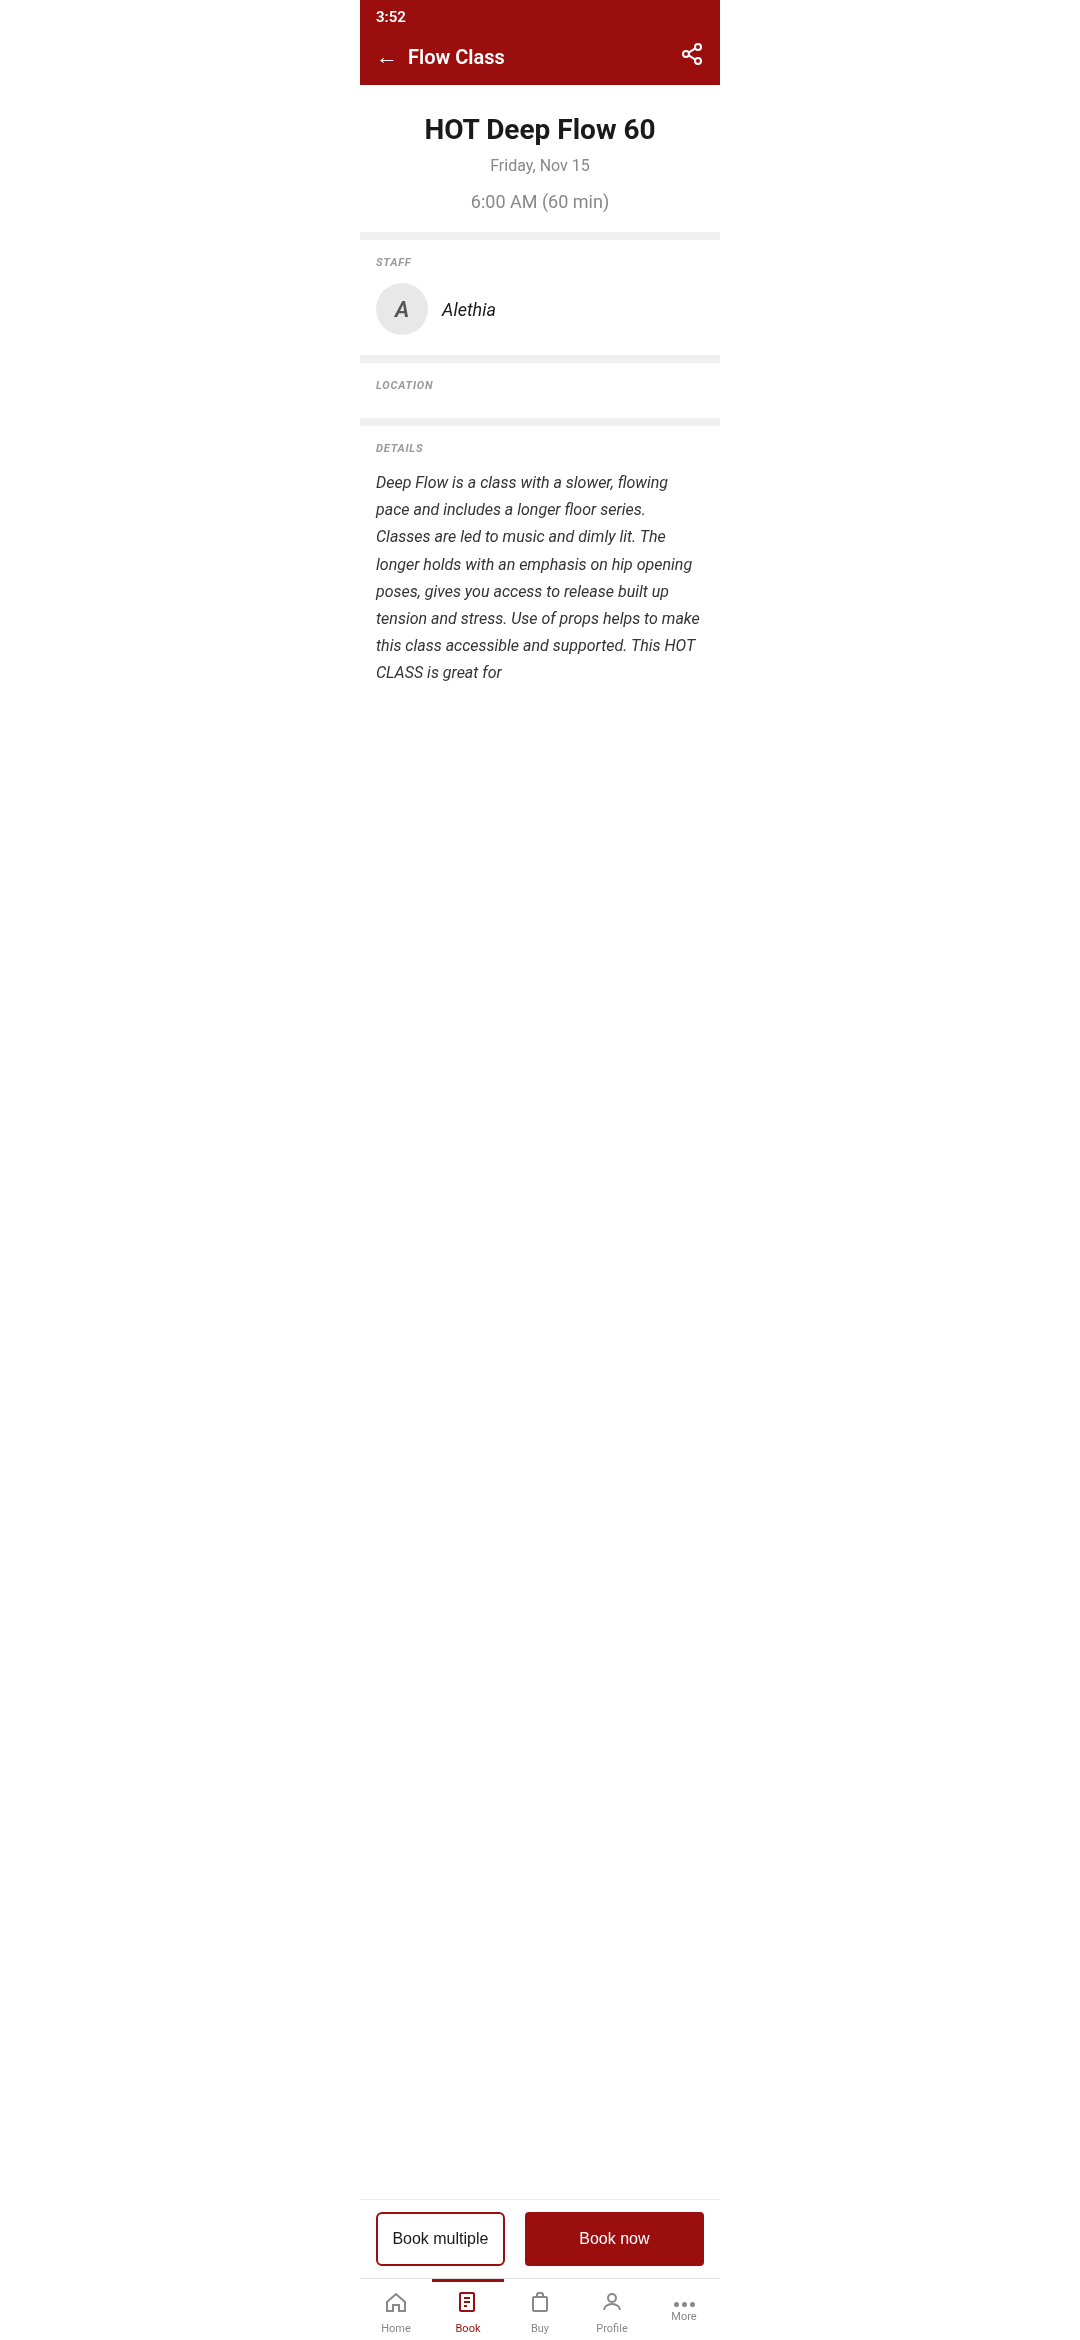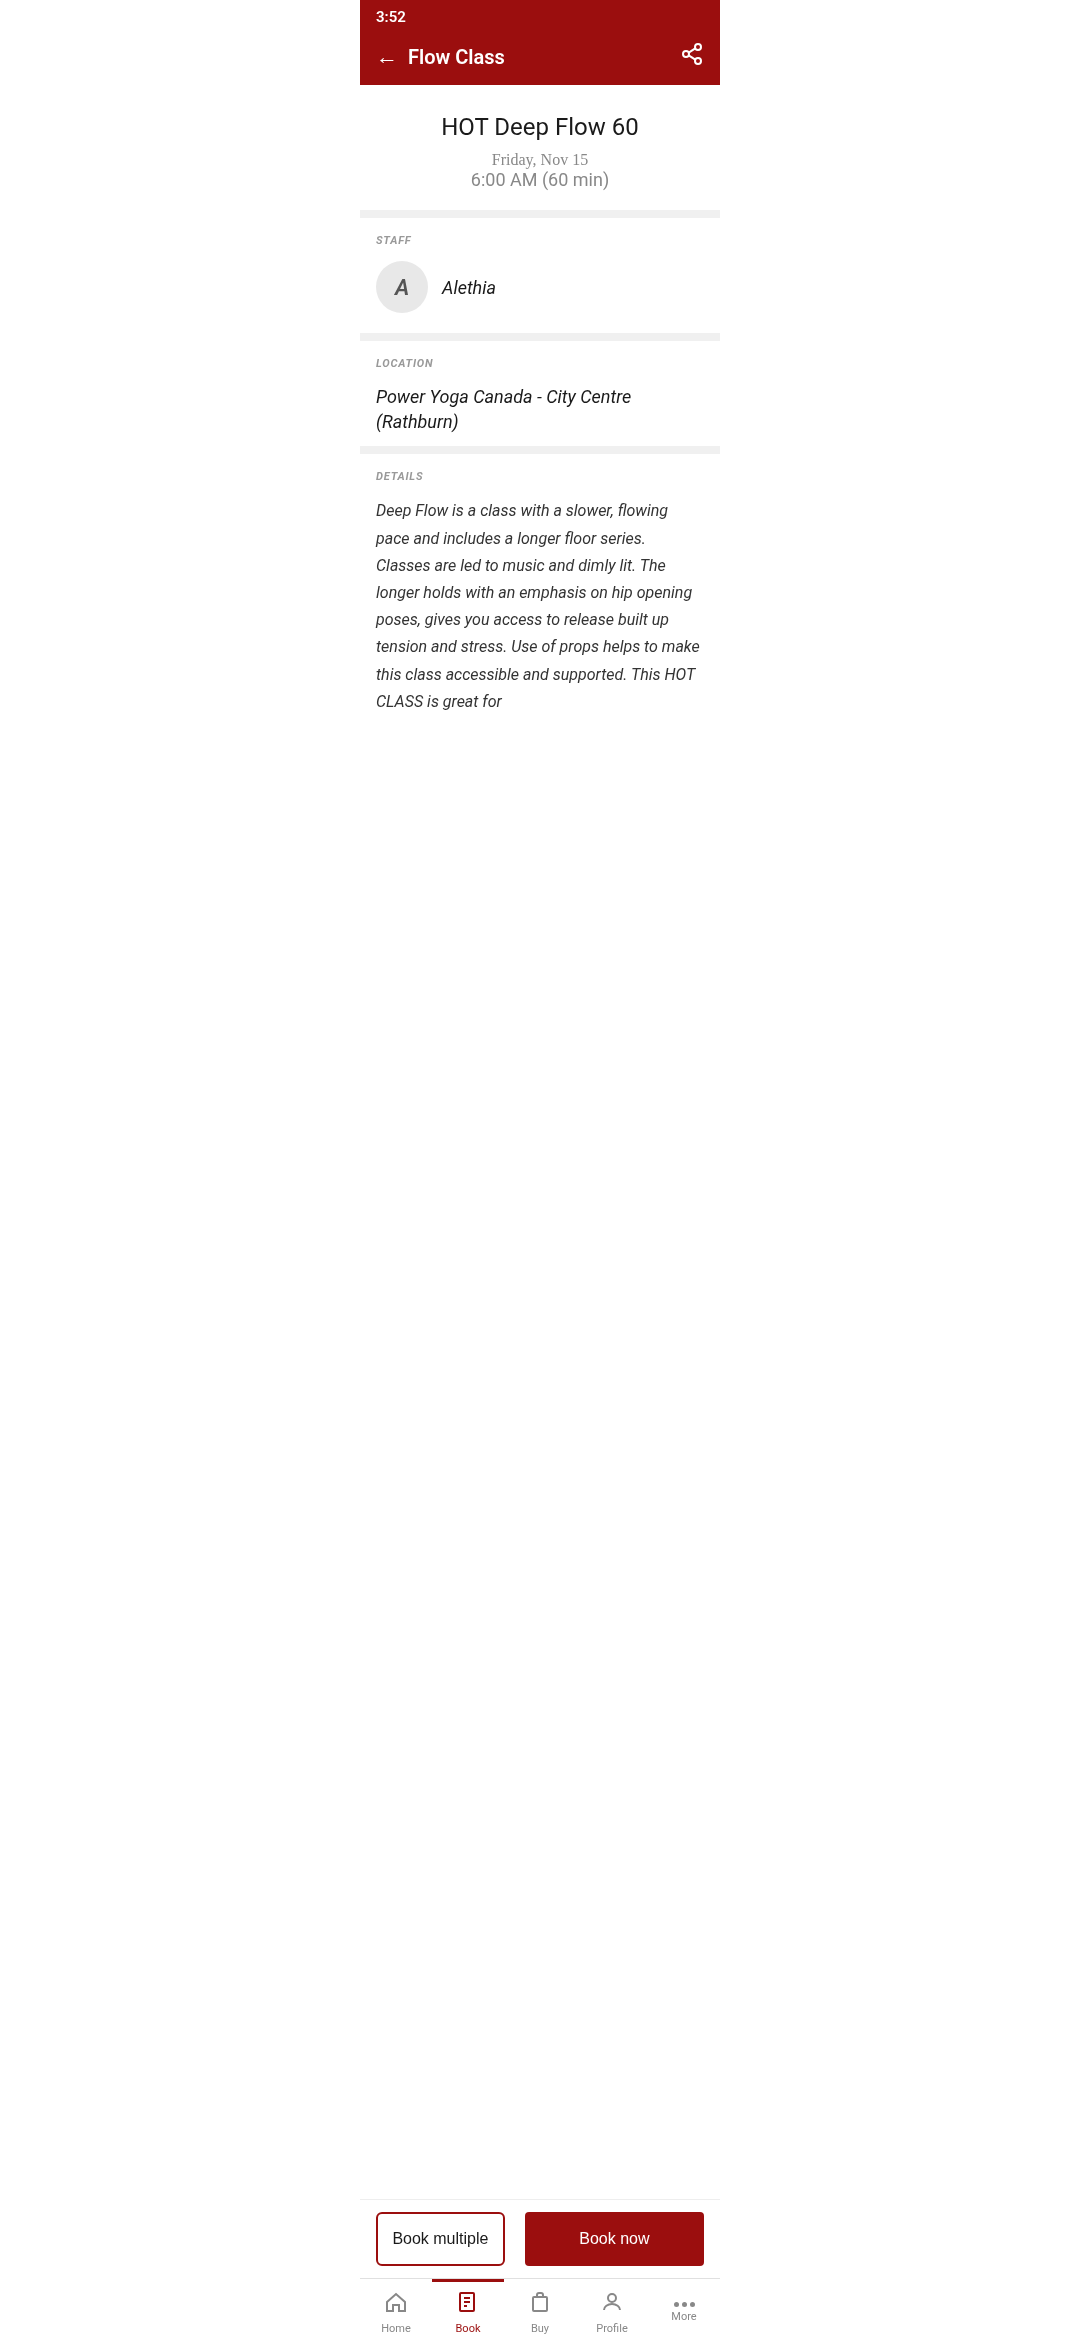--- a/index.html
+++ b/index.html
@@ -59,31 +59,30 @@
     }
 
     
     .class-title-section {
       padding: 28px 16px 20px;
       text-align: center;
       background: #fff;
     }
 
     .class-name {
-      font-size: 24px;
-      font-weight: 400;
+      font-size: 28px;
+      font-weight: 700;
       color: #1a1a1a;
       margin-bottom: 10px;
     }
 
     .class-date {
       font-size: 16px;
       color: #888;
-      margin-bottom: 0;
-      font-family: Liberation Serif, serif;
+      margin-bottom: 16px;
     }
 
     .class-time {
       font-size: 18px;
       color: #888;
     }
 
     
     .divider {
       height: 8px;
@@ -297,21 +296,20 @@
         <span>A</span>
       </div>
       <span class="staff-name">Alethia</span>
     </div>
   </div>
 
   <div class="divider"></div>
 
   <div class="section">
     <div class="section-label">LOCATION</div>
-    <p class="location-text">Power Yoga Canada - City Centre (Rathburn)</p>
   </div>
 
   <div class="divider"></div>
 
   <div class="section">
     <div class="section-label">DETAILS</div>
     <p class="details-text">Deep Flow is a class with a slower, flowing pace and includes a longer floor series. Classes are led to music and dimly lit. The longer holds with an emphasis on hip opening poses, gives you access to release built up tension and stress. Use of props helps to make this class accessible and supported.    This HOT CLASS is great for</p>
   </div>
 
 </div>

